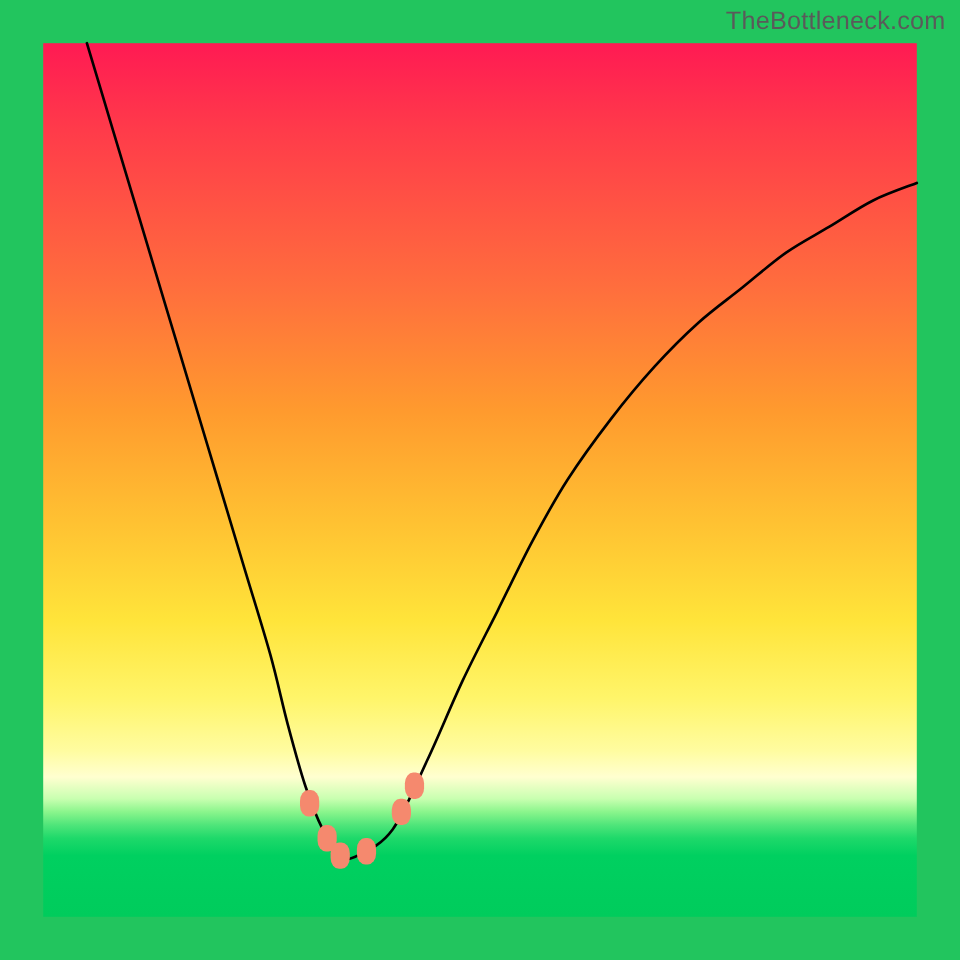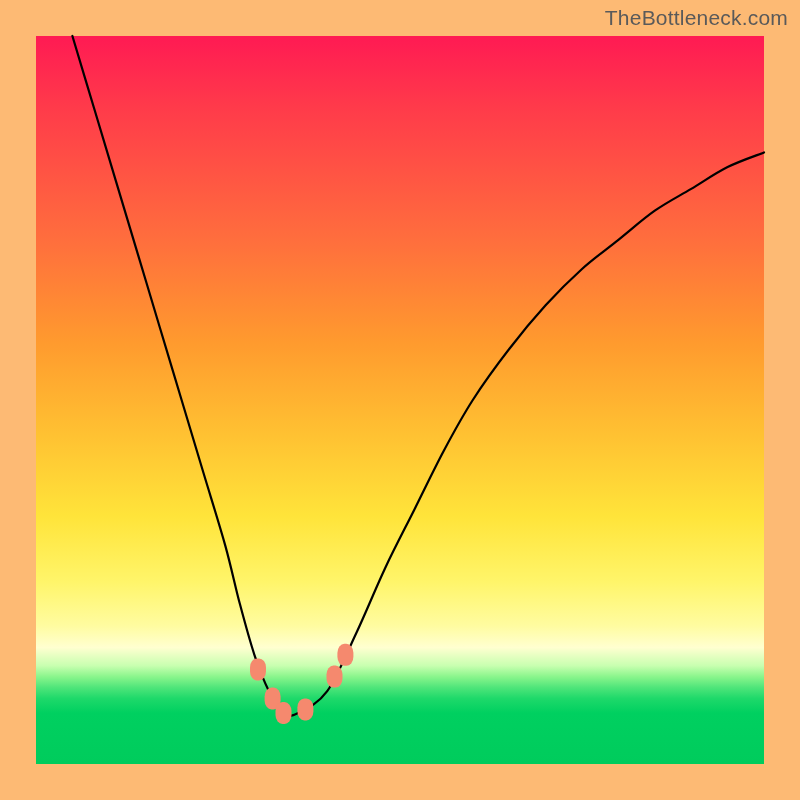--- a/index.html
+++ b/index.html
@@ -10,21 +10,21 @@
     background: #000;
     overflow: hidden;
     font-family: Arial, Helvetica, sans-serif;
   }
   .frame {
     position: absolute;
     top: 0;
     left: 0;
     width: 800px;
     height: 800px;
-    background: #fdba74;
+    background: #22c55e;
   }
   .plot-area {
     position: absolute;
     left: 36px;
     top: 36px;
     width: 728px;
     height: 728px;
     
     background: linear-gradient(
       to bottom,

